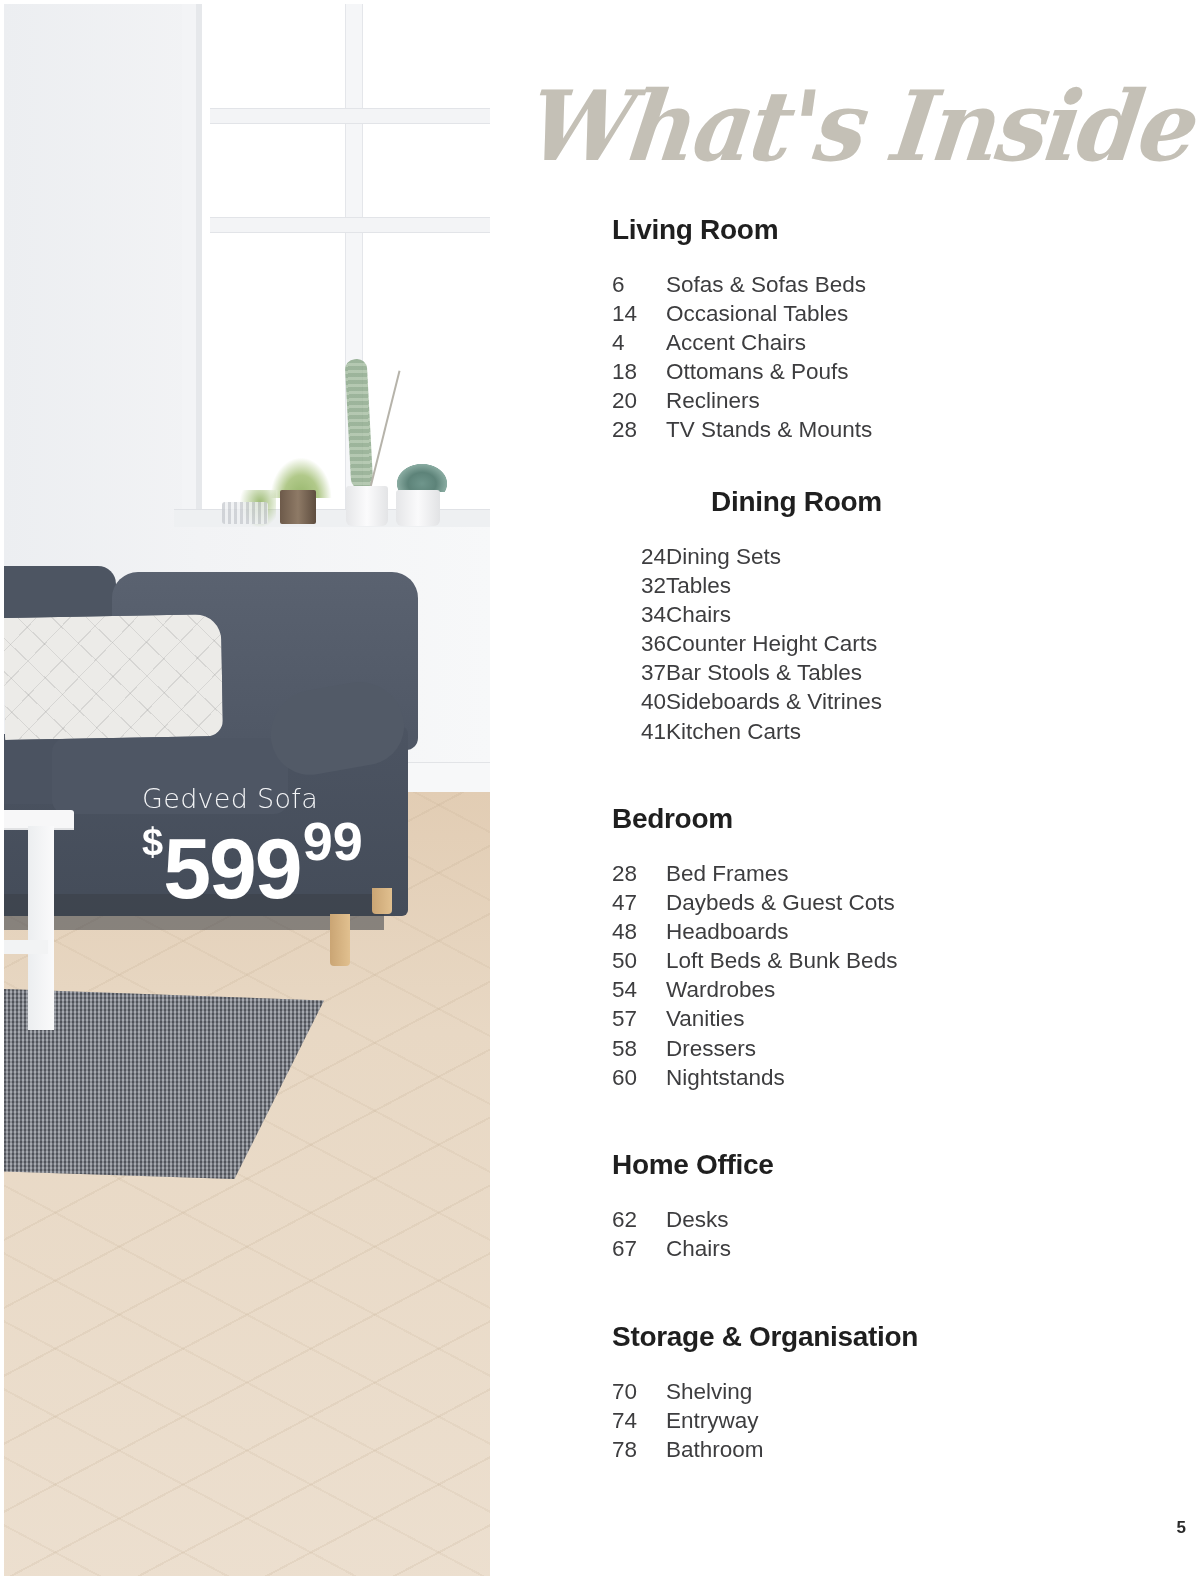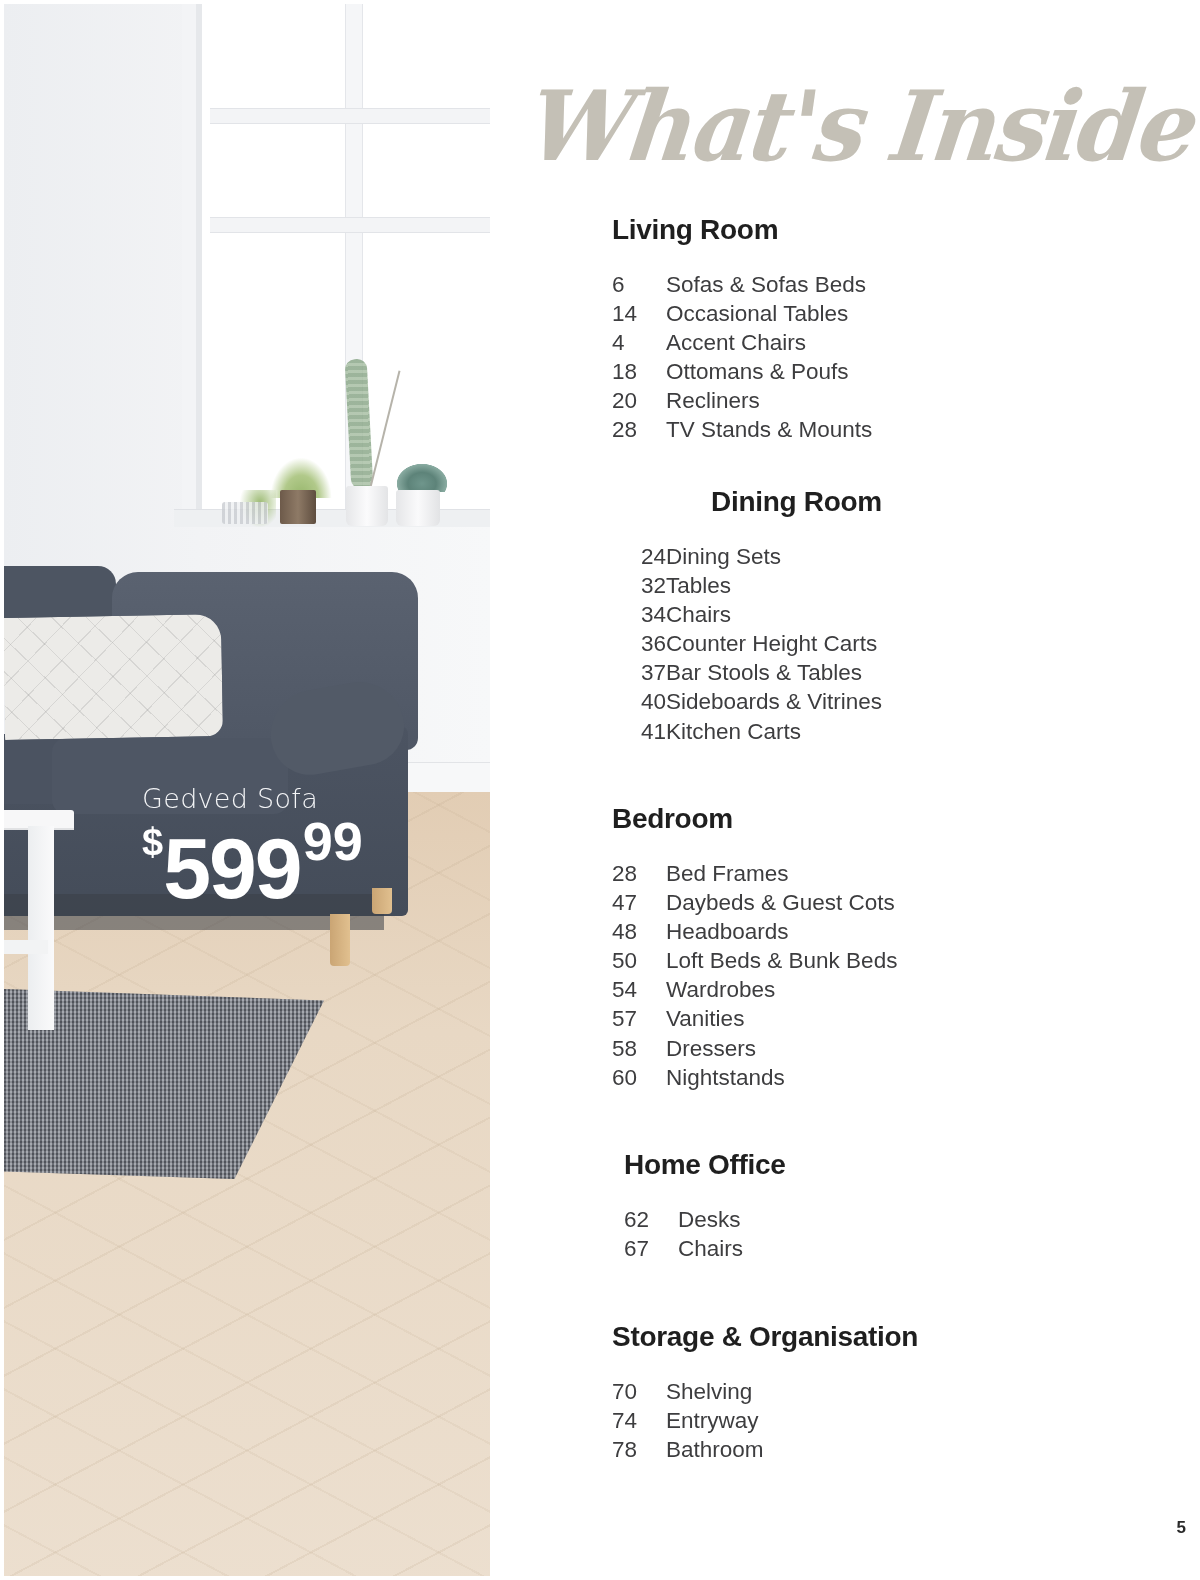--- a/index.html
+++ b/index.html
@@ -235,21 +235,21 @@
           <span class="num">58</span>
           <span>Dressers</span>
         </li>
       <li>
           <span class="num">60</span>
           <span>Nightstands</span>
         </li>
     </ul>
   </div>
 
-  <div class="section" style="top:947px;margin-left:12px;">
+  <div class="section" style="top:947px;">
     <h2>Home Office</h2>
     <ul class="items">
       <li>
           <span class="num">62</span>
           <span>Desks</span>
         </li>
       <li>
           <span class="num">67</span>
           <span>Chairs</span>
         </li>

